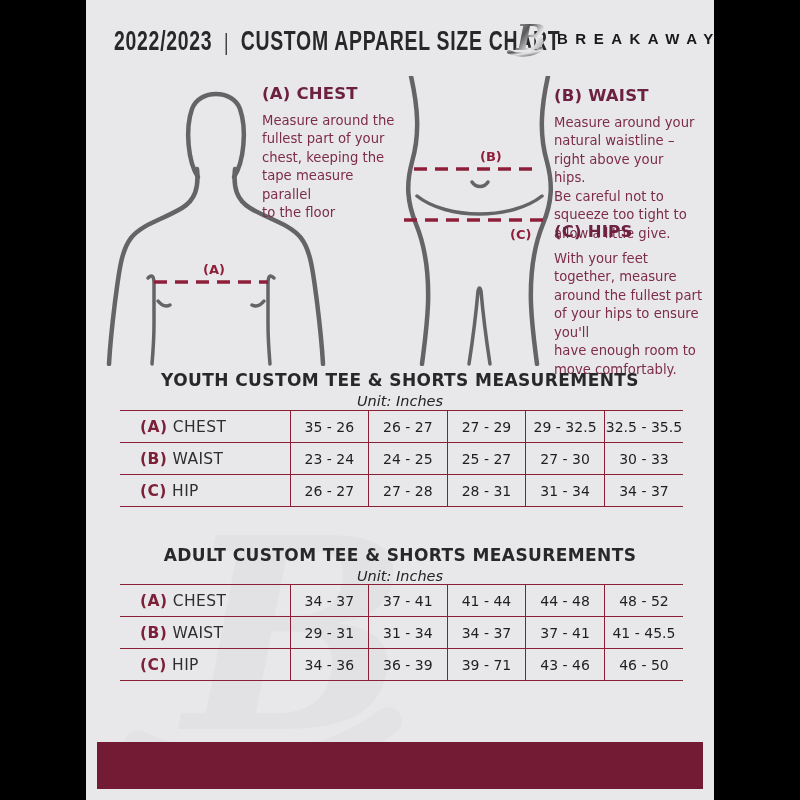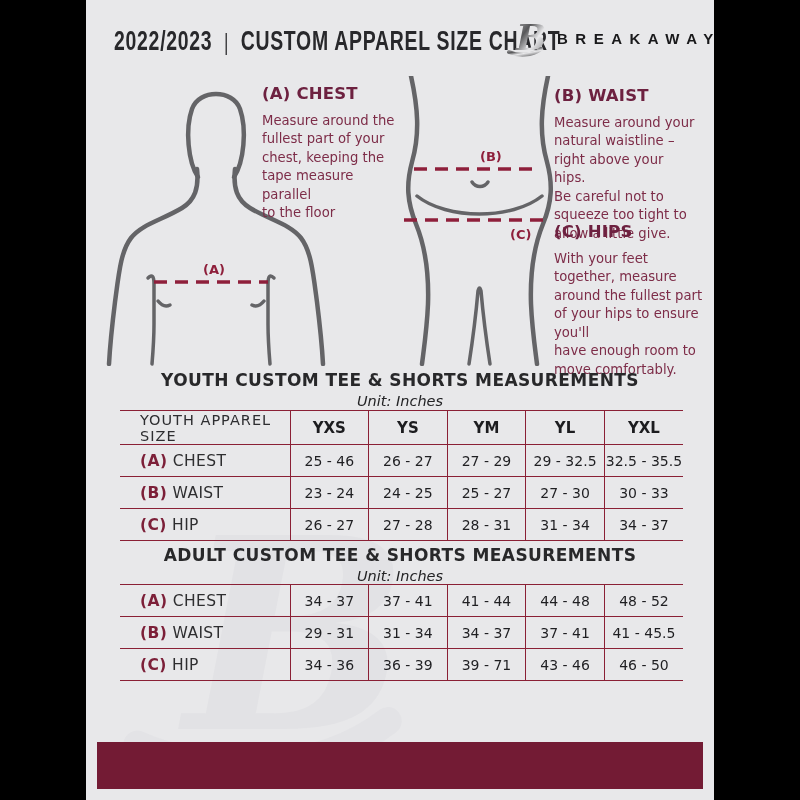--- a/index.html
+++ b/index.html
@@ -173,31 +173,23 @@
   <table class="size-table tbl-youth">
     <colgroup>
         <col style="width:170px">
         <col>
         <col>
         <col>
         <col>
         <col>
       </colgroup>
     <tbody>
-        <tr class="head">
-      <td class="lbl">YOUTH APPAREL SIZE</td>
-      <td>YXS</td>
-      <td>YS</td>
-      <td>YM</td>
-      <td>YL</td>
-      <td>YXL</td>
-    </tr>
     <tr class="data">
       <td class="lbl"><span class="row-key">(A)</span> <span>CHEST</span></td>
-      <td>25 - 46</td>
+      <td>35 - 26</td>
       <td>26 - 27</td>
       <td>27 - 29</td>
       <td>29 - 32.5</td>
       <td>32.5 - 35.5</td>
     </tr>
     <tr class="data">
       <td class="lbl"><span class="row-key">(B)</span> <span>WAIST</span></td>
       <td>23 - 24</td>
       <td>24 - 25</td>
       <td>25 - 27</td>

